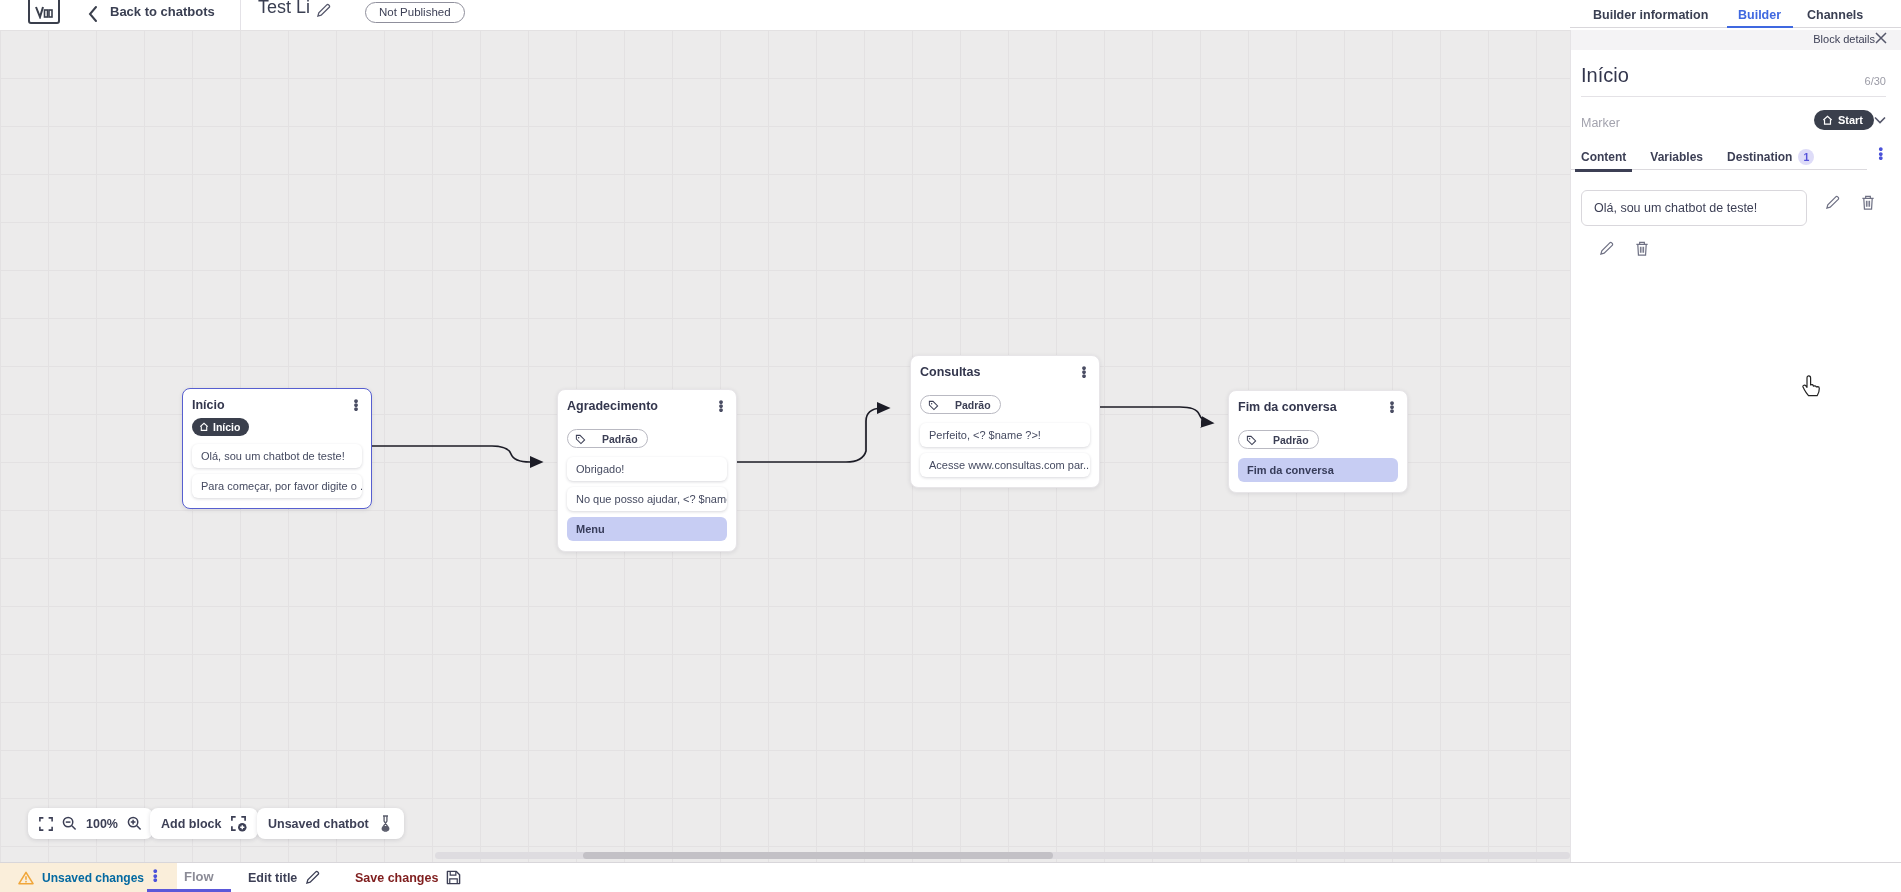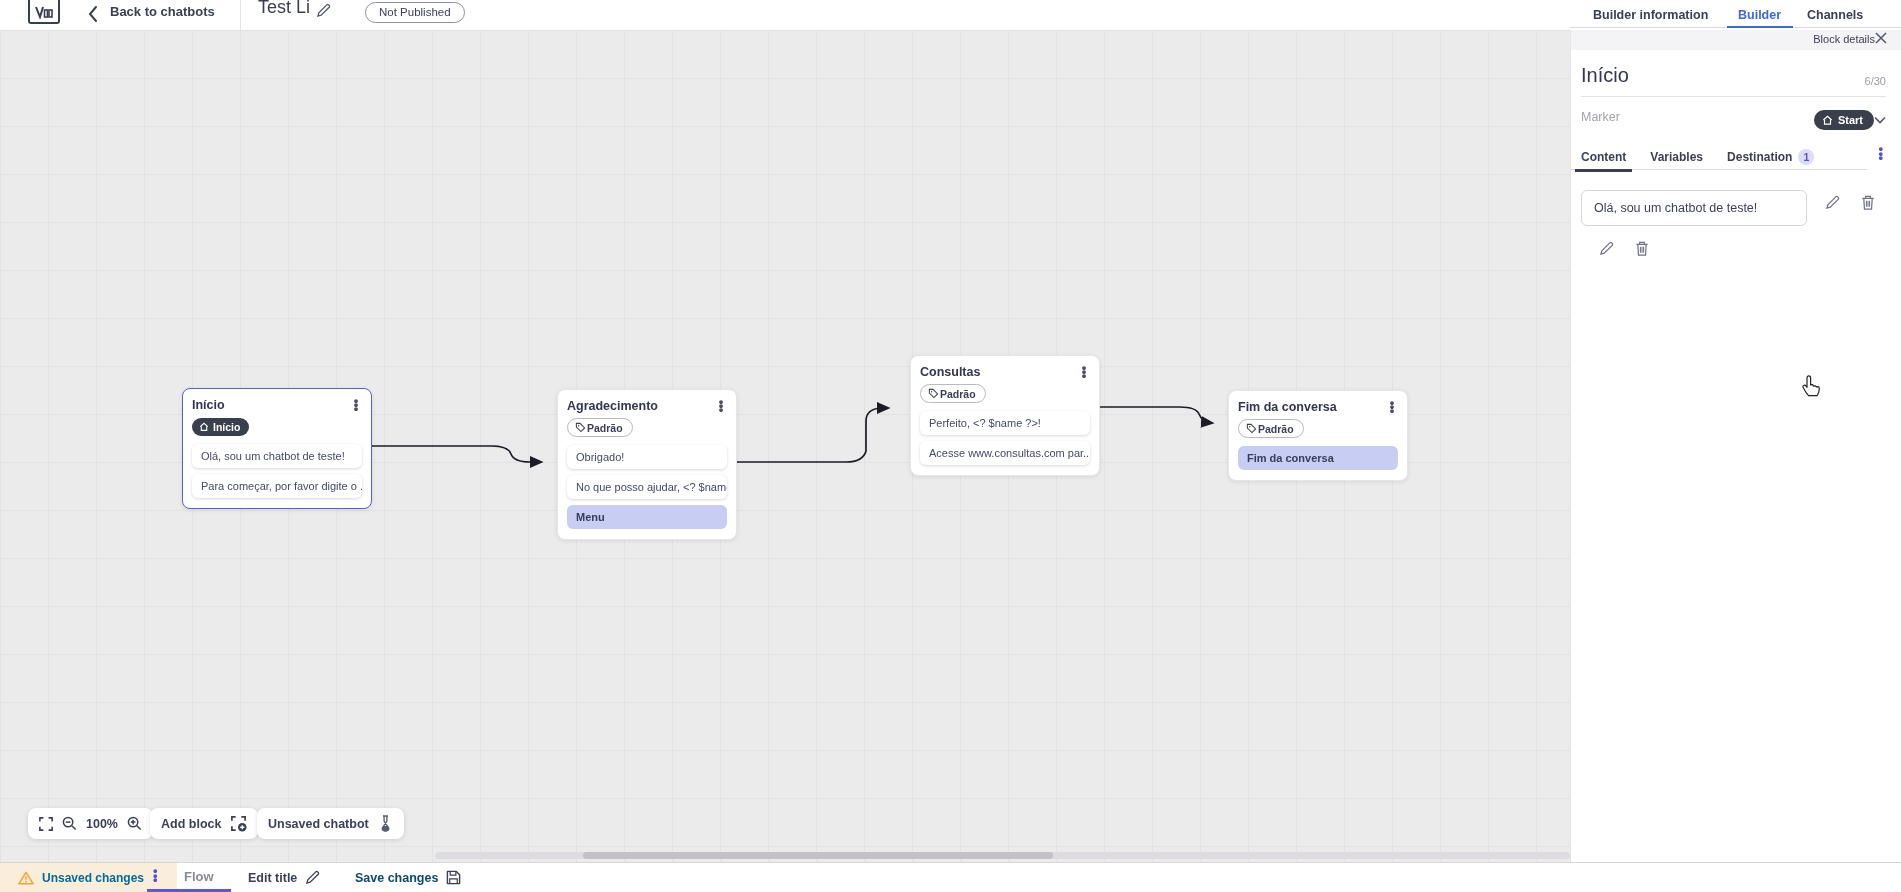--- a/index.html
+++ b/index.html
@@ -29,21 +29,21 @@
     background-size:48px 48px; overflow:hidden; }
   .edges { position:absolute; inset:0; z-index:1; }
 
   .block { position:absolute; background:#fff; border:1px solid #e7e5e8; border-radius:8px; box-shadow:0 1px 4px rgba(40,40,60,.10); padding:9px 9px 10px 9px; z-index:2; }
   .block.selected { border:1.5px solid #575fd0; }
   .block-head { display:flex; align-items:flex-start; justify-content:space-between; }
   .block-title { font-size:12.5px; font-weight:700; color:#33364d; }
   .kebab { color:#4a4d63; font-size:13px; letter-spacing:0; line-height:5px; text-align:center; width:12px; cursor:pointer; }
   .kebab b { display:block; height:4px; font-weight:900; }
   .badge-dark { display:inline-flex; align-items:center; gap:4px; background:#3a3f4c; color:#fff; border-radius:999px; padding:3px 9px 3px 7px; font-size:10.5px; font-weight:700; margin-top:6px; }
-  .tag-pill { display:inline-flex; align-items:center; gap:1px; border:1px solid #b9b9c2; background:#fff; color:#3c3f55; border-radius:999px; padding:2.5px 9px 2.5px 7px; font-size:10.5px; font-weight:700; margin-top:5px; }
+  .tag-pill { display:inline-flex; align-items:flex-end; gap:16px; border:1px solid #b9b9c2; background:#fff; color:#3c3f55; border-radius:999px; padding:2.5px 9px 2.5px 7px; font-size:10.5px; font-weight:700; margin-top:16px; }
   .block-items { margin-top:8px; display:flex; flex-direction:column; gap:6px; }
   .bitem { background:#fff; border-radius:6px; box-shadow:0 1px 3px rgba(40,40,60,.18); padding:6px 9px; font-size:11px; color:#454a60; white-space:nowrap; overflow:hidden; }
   .bitem.hl { background:#c7cdf3; color:#373c5a; font-weight:700; box-shadow:none; }
 
   
   .ctrl-card { position:absolute; top:778px; height:31px; background:#fff; border-radius:8px; box-shadow:0 1px 4px rgba(40,40,60,.15); display:flex; align-items:center; gap:9px; padding:0 11px; z-index:5; font-size:12.5px; font-weight:700; color:#3c3f55; }
   .ctrl-zoom { left:28px; }
   .ctrl-add { left:150px; }
   .ctrl-test { left:257px; }
   .icon-btn { display:flex; align-items:center; cursor:pointer; }
@@ -52,21 +52,21 @@
   .hscroll-thumb { position:absolute; left:583px; top:822px; width:470px; height:7px; background:#c3c1c6; border-radius:4px; z-index:7; }
 
   
   .panel { position:absolute; top:28px; right:0; width:331px; height:834px; background:#fff; border-left:1px solid #e5e3e6; z-index:20; }
   .panel-header { height:22px; background:#f4f3f5; display:flex; align-items:center; justify-content:flex-end; padding:0 14px 0 10px; font-size:11px; color:#3c3f55; }
   .panel-close { color:#55576b; font-size:13px; cursor:pointer; }
   .panel-body { padding:0 15px 0 10px; position:relative; }
   .p-title-row { display:flex; align-items:flex-end; justify-content:space-between; margin-top:14px; padding-bottom:9px; border-bottom:1px solid #e4e2e6; }
   .p-title { font-size:20px; color:#33364d; }
   .p-counter { font-size:11px; color:#9b9ba6; }
-  .p-marker-row { display:flex; align-items:flex-start; justify-content:space-between; margin-top:13px; }
+  .p-marker-row { display:flex; align-items:flex-end; justify-content:space-between; margin-top:13px; }
   .p-marker-label { font-size:12.5px; color:#a3a3ae; }
   .p-marker-right { display:flex; align-items:center; gap:0;padding-left:47px; }
   .start-badge { display:inline-flex; align-items:center; gap:5px; background:#3a3f4c; color:#fff; border-radius:999px; padding:4px 11px 4px 8px; font-size:11px; font-weight:700; cursor:pointer; }
   .p-tabs { position:relative; display:flex; align-items:center; margin-top:13px; height:27px; }
   .p-tabs .pborder { position:absolute; left:-10px; bottom:0; width:296px; height:1px; background:#dcdade; }
   .p-tab { font-size:12px; font-weight:700; color:#3c3f55; margin-right:24px; position:relative; cursor:pointer; }
   .p-tab.active::after { content:""; position:absolute; left:-6px; right:-6px; bottom:-8px; height:2.5px; background:#3c3f54; }
   .dest-badge { display:inline-block; margin-left:6px; width:16px; height:16px; border-radius:50%; background:#dedcf8; color:#5552d9; font-size:10.5px; font-weight:700; text-align:center; line-height:16px; }
   .p-kebab { position:absolute; right:3px; top:4px; color:#4b52d9; }
   .p-kebab b { display:block; height:4.5px; font-size:13px; font-weight:900; line-height:4.5px; }
@@ -78,21 +78,21 @@
   .cursor { position:absolute; left:227px; top:310px; z-index:40; }
 
   
   .bbar { position:absolute; left:0; bottom:0; width:1901px; height:30px; background:#fff; border-top:1px solid #d8d6da; z-index:30; }
   .unsaved { position:absolute; left:0; top:0; width:177px; height:29px; background:#faeeda; display:flex; align-items:center; gap:8px; padding-left:18px; font-size:12px; font-weight:700; color:#0369a1; }
   .b-kebab { position:absolute; left:153px; top:6px; color:#4b52d9; }
   .b-kebab b { display:block; height:4.5px; font-size:13px; font-weight:900; line-height:4.5px; }
   .flow-tab { position:absolute; left:184px; top:6px; font-size:13px; font-weight:700; color:#8b8b96; }
   .flow-underline { position:absolute; left:147px; bottom:0; width:84px; height:3px; background:#5b57d9; }
   .edit-title { position:absolute; left:248px; top:7px; font-size:12.5px; font-weight:700; color:#3c3f55; display:flex; gap:8px; align-items:center; cursor:pointer; }
-  .save-changes { position:absolute; left:355px; top:7px; font-size:12.5px; font-weight:700; color:#0c4a6e; display:flex; gap:8px; align-items:center; cursor:pointer; }
+  .save-changes { position:absolute; left:355px; top:7px; font-size:12.5px; font-weight:700; color:#7f1d1d; display:flex; gap:8px; align-items:center; cursor:pointer; }
 </style>
 </head>
 <body>
 
 <div id="app">
 
   <div class="topbar">
     <div class="logo">
       <svg width="18" height="13" viewBox="0 0 18 13">
         <path d="M1 1 L5 11 L8 1" fill="none" stroke="#3a3f4c" stroke-width="2"></path>

